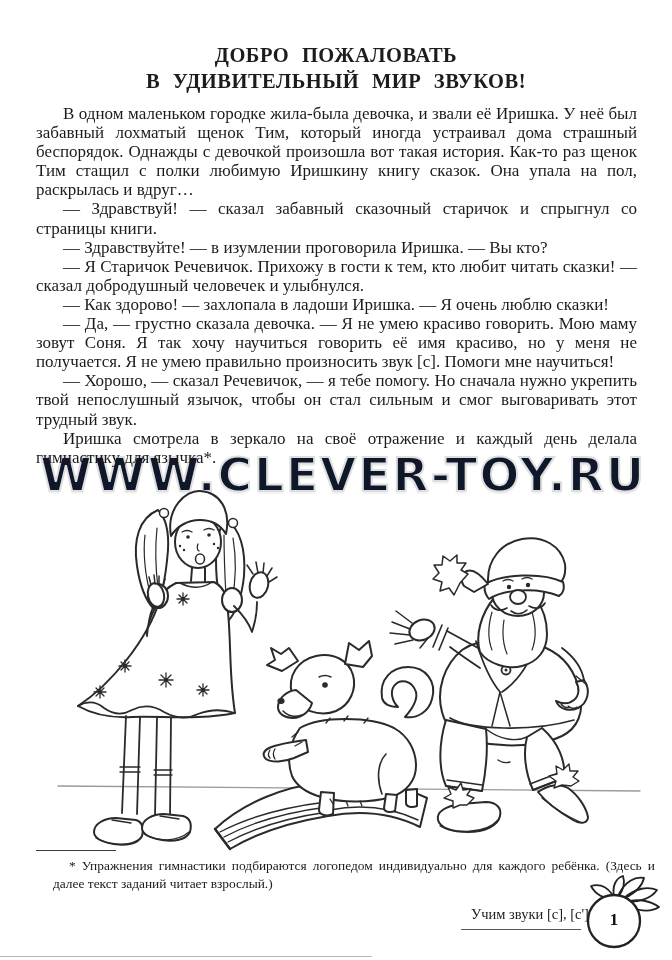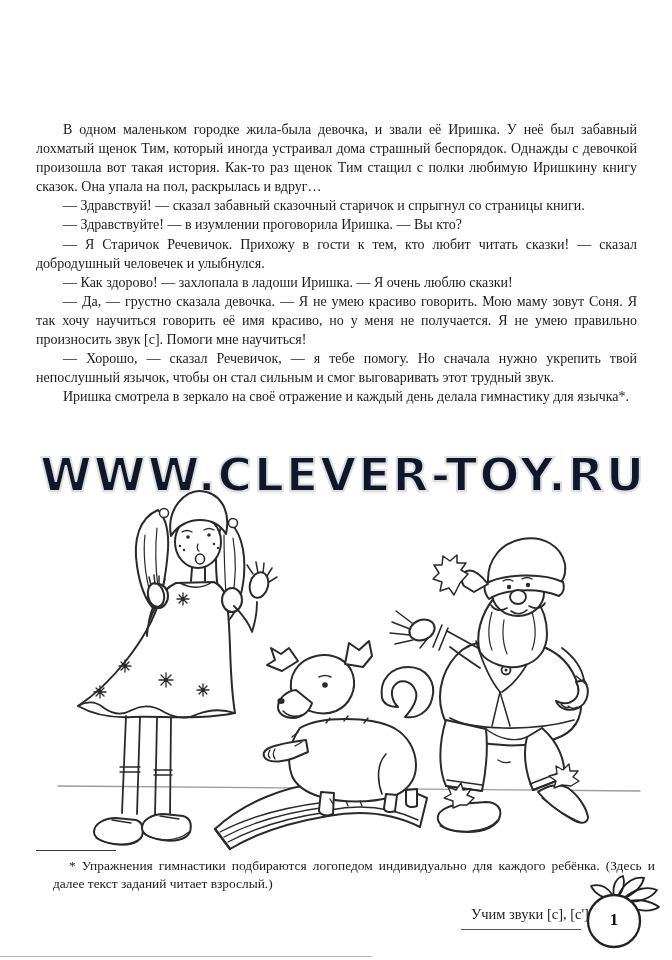--- a/index.html
+++ b/index.html
@@ -8,22 +8,22 @@
     overflow:hidden; font-family:"Liberation Serif", serif; color:#1b1b1b;
   }
   
   .title{
     position:absolute; top:42px; left:0; width:672px; text-align:center;
     font-weight:bold; font-size:20.5px; line-height:26px;
     letter-spacing:0.5px; word-spacing:7px; color:#1c1c1c; z-index:2;
   }
   
   .body-text{
-    position:absolute; top:120px; left:36px; width:601px;
-    font-size:14px; line-height:19.1px; text-align:justify; z-index:2;
+    position:absolute; top:104px; left:36px; width:601px;
+    font-size:17px; line-height:19.1px; text-align:justify; z-index:2;
   }
   .body-text p{ margin:0; text-indent:27px; }
   
   .watermark{
     position:absolute; top:447px; left:40px; z-index:1; white-space:nowrap;
     font-family:"DejaVu Sans", sans-serif; font-weight:bold;
     font-size:47px; letter-spacing:2px;
     color:#0f172a; -webkit-text-stroke:2px #dedede;
     text-shadow:0 3px 1px rgba(0,0,0,0.05);
   }
@@ -57,20 +57,24 @@
   .scan-line{
     position:absolute; left:0; top:956px; width:372px; height:0;
     border-top:1.5px solid #b5b5b5; z-index:2;
   }
 </style>
 </head>
 <body>
 
 <div class="page">
 
+  <div class="title">
+    <div>ДОБРО  ПОЖАЛОВАТЬ</div>
+    <div>В  УДИВИТЕЛЬНЫЙ  МИР  ЗВУКОВ!</div>
+  </div>
 
   <div class="watermark">WWW.CLEVER-TOY.RU</div>
 
   <div class="body-text">
     <p>В одном маленьком городке жила-была девочка, и звали её Иришка. У неё был забавный лохматый щенок Тим, который иногда устраивал дома страшный беспорядок. Однажды с девочкой произошла вот такая история. Как-то раз щенок Тим стащил с полки любимую Иришкину книгу сказок. Она упала на пол, раскрылась и вдруг…</p>
     <p>— Здравствуй! — сказал забавный сказочный старичок и спрыгнул со страницы книги.</p>
     <p>— Здравствуйте! — в изумлении проговорила Иришка. — Вы кто?</p>
     <p>— Я Старичок Речевичок. Прихожу в гости к тем, кто любит читать сказки! — сказал добродушный человечек и улыбнулся.</p>
     <p>— Как здорово! — захлопала в ладоши Иришка. — Я очень люблю сказки!</p>
     <p>— Да, — грустно сказала девочка. — Я не умею красиво говорить. Мою маму зовут Соня. Я так хочу научиться говорить её имя красиво, но у меня не получается. Я не умею правильно произносить звук [с]. Помоги мне научиться!</p>

